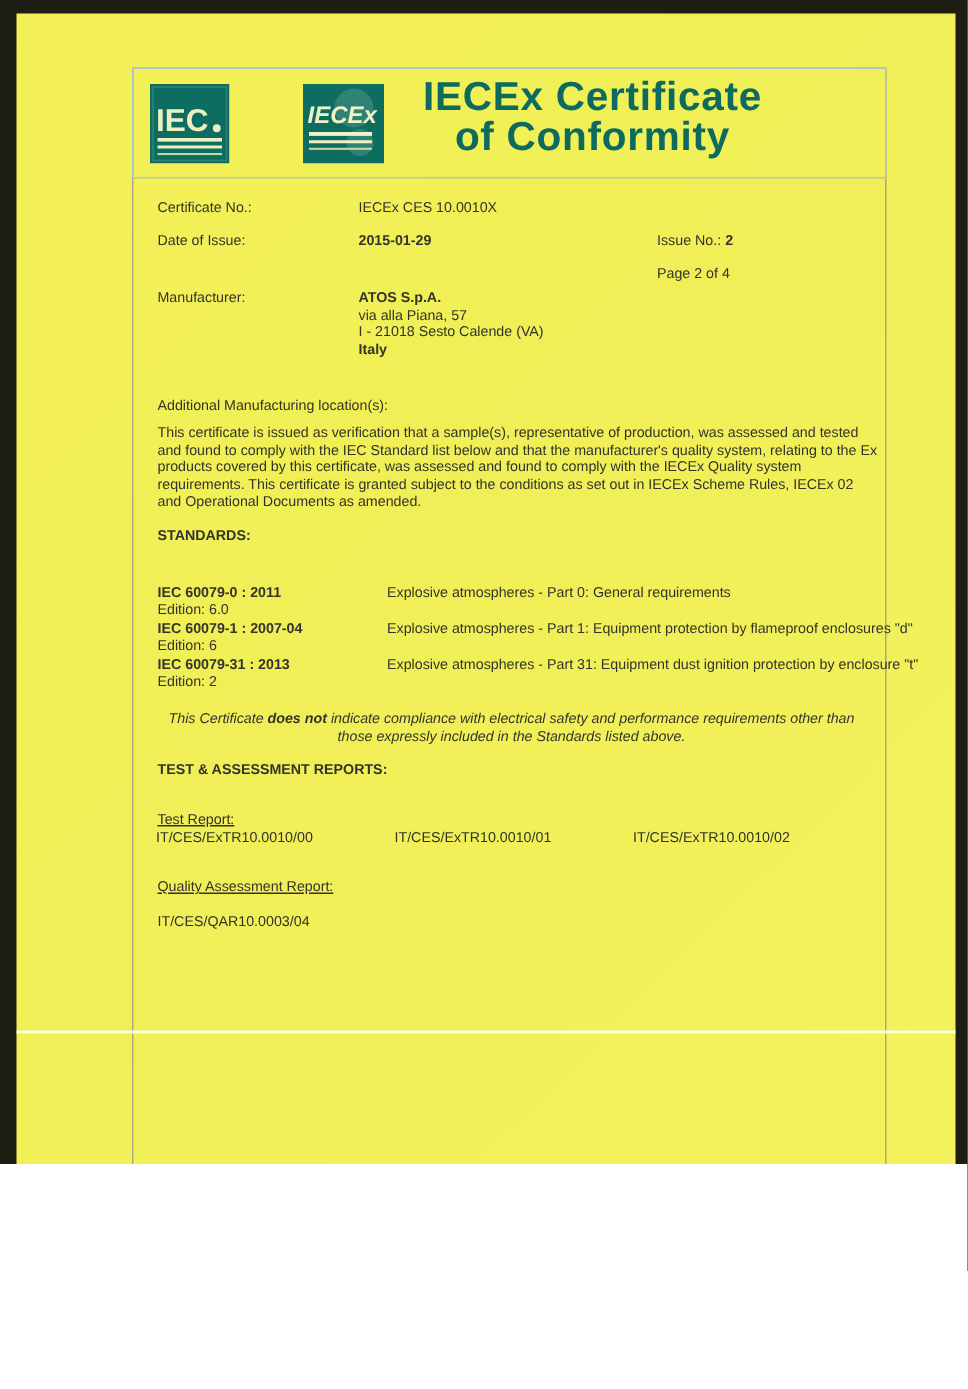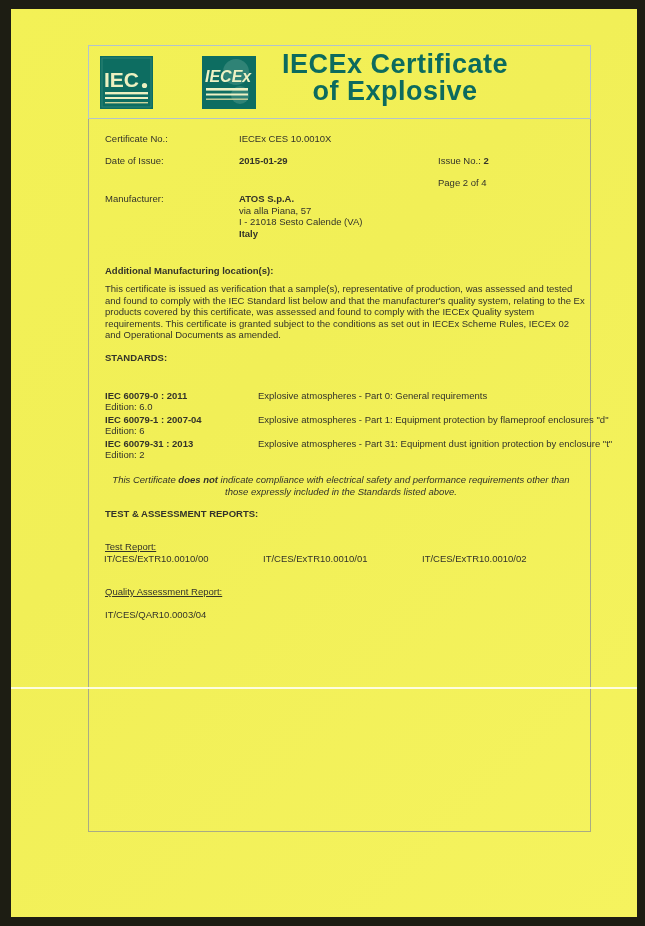--- a/index.html
+++ b/index.html
@@ -1,17 +1,17 @@
 <!DOCTYPE html>
 <html><head>
 <meta charset="utf-8">
 <style>
   html,body { margin:0; padding:0; }
   .scan {
-    position:relative; width:645px; height:926px;
+    position:relative; width:645px; height:776px;
     background:#1d1d13; overflow:hidden;
     font-family:"Liberation Sans", sans-serif;
     color:#33332a;
   }
   .paper {
     position:absolute; left:11px; top:9px; width:626px; height:908px;
     background:linear-gradient(135deg,#f3f156 0%, #f1ef57 40%, #f5f35e 100%);
   }
   .content-box {
     position:absolute; left:88px; top:45px; width:503px; height:787px;
@@ -67,21 +67,21 @@
       <circle cx="38" cy="39" r="9" fill="#2f8376"></circle>
       <text x="3" y="26" font-family="Liberation Sans, sans-serif" font-size="16" font-weight="bold" font-style="italic" fill="#eef2c4">IECEx</text>
       <rect x="4" y="32" width="42" height="2.6" fill="#eef2c4"></rect>
       <rect x="4" y="37.5" width="42" height="2" fill="#eef2c4"></rect>
       <rect x="4" y="42.5" width="42" height="1.4" fill="#cdd49c"></rect>
     </svg>
   </div>
 
   <div class="abs page-title">
     <div>IECEx Certificate</div>
-    <div>of Explosive</div>
+    <div>of Conformity</div>
   </div>
 
   <div class="abs lbl" style="left:105px; top:133px;">Certificate No.:</div>
   <div class="abs lbl" style="left:239px; top:133px;">IECEx CES 10.0010X</div>
 
   <div class="abs lbl" style="left:105px; top:155px;">Date of Issue:</div>
   <div class="abs lbl b" style="left:239px; top:155px;">2015-01-29</div>
   <div class="abs lbl" style="left:438px; top:155px;">
     <span>Issue No.:</span>
     <span class="b">2</span>
@@ -89,21 +89,21 @@
   <div class="abs lbl" style="left:438px; top:177px;">Page 2 of 4</div>
 
   <div class="abs lbl" style="left:105px; top:193px;">Manufacturer:</div>
   <div class="abs blk" style="left:239px; top:193px;">
     <div class="b">ATOS S.p.A.</div>
     <div>via alla Piana, 57</div>
     <div>I - 21018 Sesto Calende (VA)</div>
     <div class="b">Italy</div>
   </div>
 
-  <div class="abs lbl" style="left:105px; top:265px;font-weight:bold;">Additional Manufacturing location(s):</div>
+  <div class="abs lbl" style="left:105px; top:265px;">Additional Manufacturing location(s):</div>
 
   <div class="abs blk para" style="left:105px; top:283px;">This certificate is issued as verification that a sample(s), representative of production, was assessed and tested and found to comply with the IEC Standard list below and that the manufacturer's quality system, relating to the Ex products covered by this certificate, was assessed and found to comply with the IECEx Quality system requirements. This certificate is granted subject to the conditions as set out in IECEx Scheme Rules, IECEx 02 and Operational Documents as amended.</div>
 
   <div class="abs lbl b" style="left:105px; top:352px;">STANDARDS:</div>
 
   <div class="abs lbl b" style="left:105px; top:390px;">IEC 60079-0 : 2011</div>
   <div class="abs lbl" style="left:105px; top:401px;">Edition: 6.0</div>
   <div class="abs lbl std-desc" style="left:225px; top:390px;">Explosive atmospheres - Part 0: General requirements</div>
 
   <div class="abs lbl b" style="left:105px; top:414px;">IEC 60079-1 : 2007-04</div>

